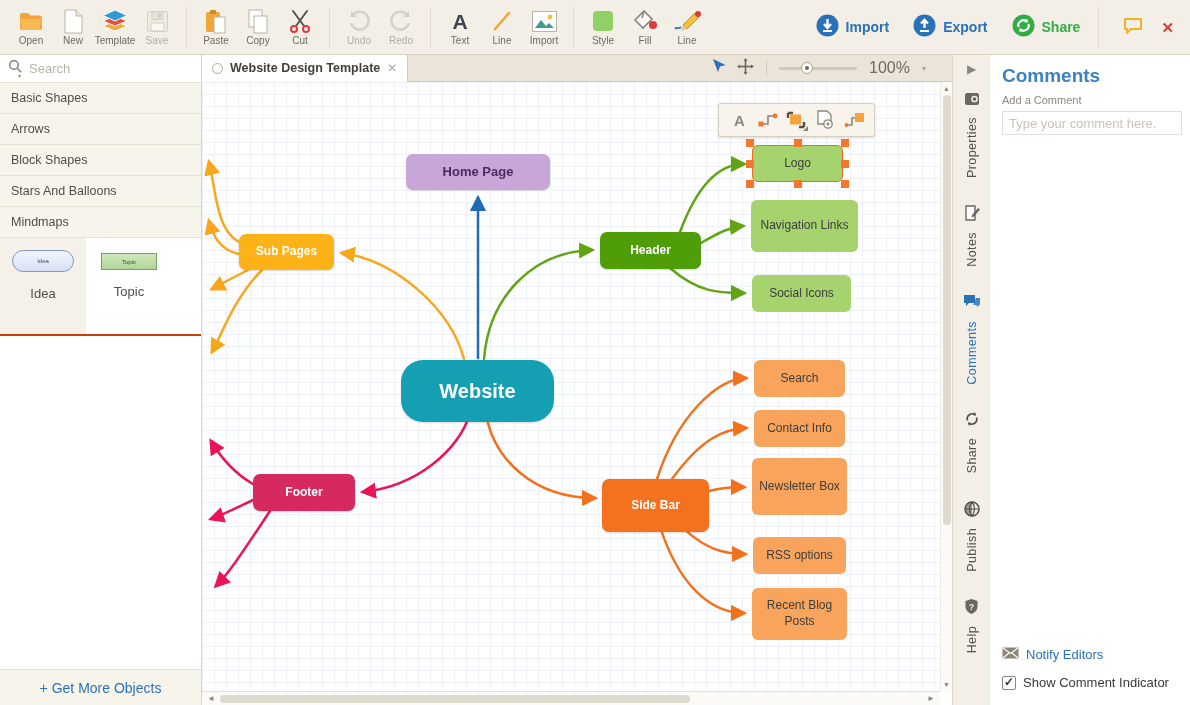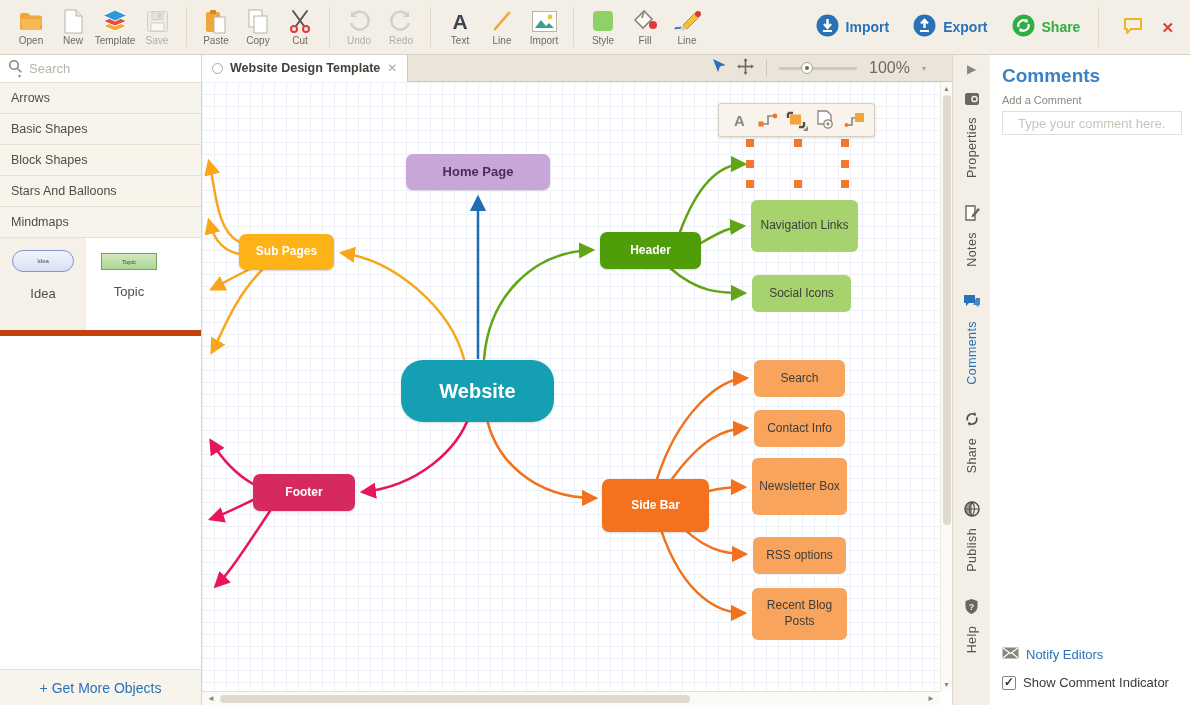--- a/index.html
+++ b/index.html
@@ -23,21 +23,21 @@
   .close-x{color:#e23b2e;font-size:15px;font-weight:bold;cursor:pointer;line-height:1}
 
   
   .sidebar{position:absolute;left:0;top:55px;width:202px;height:650px;background:#fff;border-right:1px solid #ddd6c6}
   .search-row{height:28px;background:#fff;border-bottom:1px solid #e7e1d4;display:flex;align-items:center;padding:0 8px;gap:6px;position:relative}
   .search-row input{border:none;outline:none;background:transparent;font-size:13px;color:#55514a;width:150px;font-family:"Liberation Sans",sans-serif}
   .search-row input::placeholder{color:#b9b4a9}
   .search-caret{position:absolute;left:18px;top:17px;font-size:6px;color:#8a867c}
   .cats{list-style:none;background:#f7f4ec}
   .cats li{height:31px;line-height:31px;padding-left:11px;font-size:12.5px;color:#514d45;border-bottom:1px solid #e7e1d4;cursor:pointer}
-  .gallery{display:flex;height:98px;border-bottom:6px solid #c2410c}
+  .gallery{display:flex;height:98px;border-bottom:2px solid #c2410c}
   .shape-cell{width:86px;display:flex;flex-direction:column;align-items:center;padding-top:12px;gap:14px;cursor:pointer}
   .shape-cell.selected{background:#f5f1e8}
   .shape-cell .cell-label{font-size:13px;color:#514d45}
   .idea-shape{width:62px;height:22px;border-radius:11px;border:1px solid #8596c7;background:linear-gradient(#f0f4fc,#d8e1f5);display:flex;align-items:center;justify-content:center;font-size:6px;color:#4a4a6a}
   .topic-shape{width:56px;height:17px;border:1px solid #76a35c;background:linear-gradient(#cfe8bc,#aed696);display:flex;align-items:center;justify-content:center;font-size:6px;color:#3a4a2a;margin-top:3px}
   .more-objects{position:absolute;left:0;bottom:0;width:100%;height:36px;background:#f7f4ec;border-top:1px solid #e7e1d4;display:flex;align-items:center;justify-content:center;font-size:14px;color:#2a72b8;cursor:pointer}
 
   
   .tabbar{position:absolute;left:202px;top:55px;width:750px;height:27px;background:#eae5d8;border-bottom:1px solid #d2cbba;display:flex;align-items:center}
   .doc-tab{height:27px;background:#fff;display:flex;align-items:center;gap:7px;padding:0 10px;border-right:1px solid #d2cbba;cursor:pointer}
@@ -96,21 +96,21 @@
   .ribbon{position:absolute;left:952px;top:55px;width:38px;height:650px;background:#f3efe6;border-left:1px solid #ddd6c8;display:flex;flex-direction:column;align-items:center;padding-top:7px}
   .collapse-btn{color:#8a867c;font-size:12px;cursor:pointer;margin-bottom:16px}
   .rtab{display:flex;flex-direction:column;align-items:center;gap:7px;cursor:pointer;margin-bottom:27px}
   .rtab .vlabel{writing-mode:vertical-rl;transform:rotate(180deg);font-size:12.5px;color:#55514a;letter-spacing:.4px}
   .rtab.active .vlabel{color:#2a72b8}
 
   
   .panel{position:absolute;left:990px;top:55px;width:200px;height:650px;background:#fff;padding:10px 12px}
   .panel-title{font-size:19px;color:#3b82c4;margin-bottom:7px}
   .panel-sub{font-size:11px;color:#8d897e;margin-bottom:5px}
-  .comment-input{width:180px;height:24px;border:1px solid #e5e0d5;background:#fff;font-size:13px;color:#55514a;padding:0 15px;outline:none;font-family:"Liberation Sans",sans-serif}
+  .comment-input{width:180px;height:24px;border:1px solid #e5e0d5;background:#fff;font-size:13px;color:#55514a;padding:0 6px;outline:none;font-family:"Liberation Sans",sans-serif}
   .comment-input::placeholder{color:#c9c4ba}
   .notify-row{position:absolute;left:12px;bottom:42px;display:flex;align-items:center;gap:7px;cursor:pointer}
   .notify-row .nlbl{font-size:13px;color:#2a72b8}
   .check-row{position:absolute;left:12px;bottom:15px;display:flex;align-items:flex-end;gap:7px;cursor:pointer}
   .checkbox{width:14px;height:14px;border:1px solid #8a867c;border-radius:2px;background:#fff;display:flex;align-items:center;justify-content:center}
   .checkbox.checked::after{content:"\2713";font-size:12px;font-weight:bold;color:#333;margin-top:-2px}
   .check-row .clbl{font-size:13px;color:#3a3a3a}
 </style>
 </head>
 <body>
@@ -322,22 +322,22 @@
       <span>
         <svg width="15" height="15" viewBox="0 0 15 15">
             <circle cx="6" cy="6" r="4.3" fill="none" stroke="#8a867c" stroke-width="1.6"></circle>
             <line x1="9.2" y1="9.2" x2="13.2" y2="13.2" stroke="#8a867c" stroke-width="1.6"></line>
           </svg>
       </span>
       <span class="search-caret">▾</span>
       <input class="sb-search" type="text" placeholder="Search" style="">
     </div>
     <ul class="cats">
+      <li>Basic Shapes</li>
       <li>Arrows</li>
-      <li>Basic Shapes</li>
       <li>Block Shapes</li>
       <li>Stars And Balloons</li>
       <li>Mindmaps</li>
     </ul>
     <div class="gallery">
       <div class="shape-cell selected">
         <div class="idea-shape">
             <span>Idea</span>
           </div>
         <span class="cell-label">Idea</span>
@@ -438,20 +438,23 @@
     <div class="node main" id="n-header">
         <span>Header</span>
       </div>
     <div class="node main" id="n-footer">
         <span>Footer</span>
       </div>
     <div class="node main" id="n-sidebar">
         <span>Side Bar</span>
       </div>
 
+    <div class="node" id="n-logo">
+        <span>Logo</span>
+      </div>
     <div class="handles">
       <span class="h-tl"></span>
       <span class="h-tc"></span>
       <span class="h-tr"></span>
       <span class="h-ml"></span>
       <span class="h-mr"></span>
       <span class="h-bl"></span>
       <span class="h-bc"></span>
       <span class="h-br"></span>
     </div>

